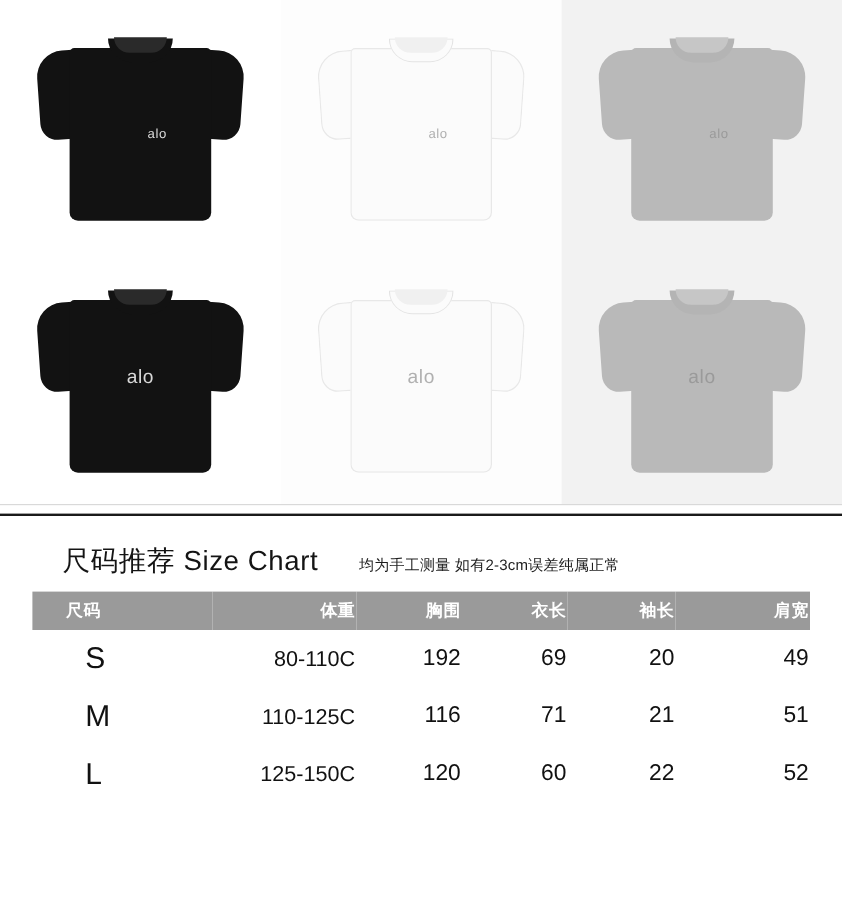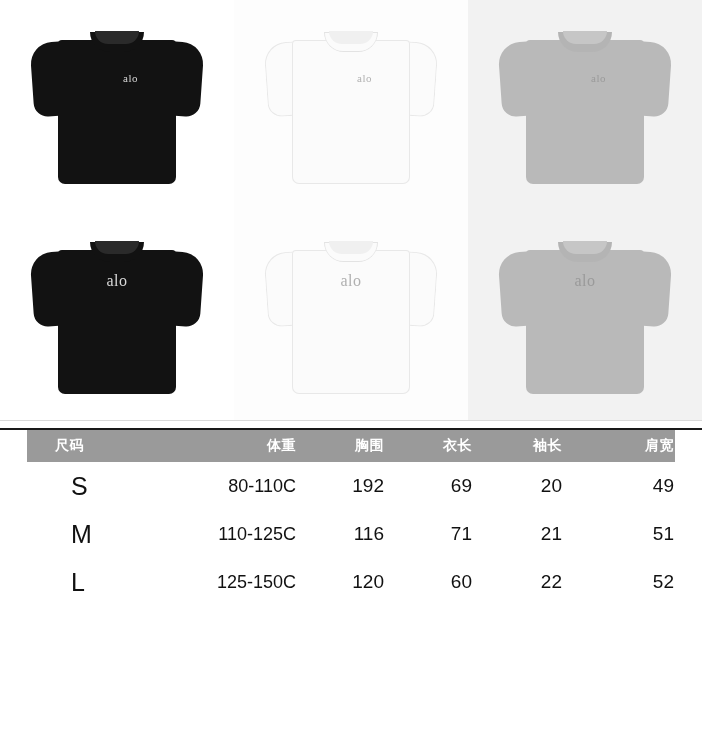--- a/index.html
+++ b/index.html
@@ -107,24 +107,25 @@
   
   .shirt.grey .body,
   .shirt.grey .sleeve-l,
   .shirt.grey .sleeve-r { background: #b9b9b9; }
   .shirt.grey .collar { background: #b4b4b4; }
   .shirt.grey .collar-inner { background: #c6c6c6; }
 
   
   .logo {
     position: absolute;
-    font-family: Liberation Serif, serif;
+    font-family: Liberation Sans, sans-serif;
     letter-spacing: 0.5px;
     z-index: 4;
     white-space: nowrap;
+    margin-top: 34px;
   }
   .logo.small {
     font-size: 11px;
     left: 50%;
     margin-left: 6px;
     top: 46px;
   }
   .logo.big {
     font-size: 16px;
     left: 50%;
@@ -280,20 +281,24 @@
         <div class="collar-inner"></div>
         <div class="logo big on-grey">alo</div>
       </div>
     </div>
 
   </div>
 
   <div class="divider"></div>
 
   <div class="chart-wrap">
+    <div class="chart-head">
+      <div class="chart-title">尺码推荐 Size  Chart</div>
+      <div class="chart-note">均为手工测量 如有2-3cm误差纯属正常</div>
+    </div>
 
     <table class="size-table">
       <colgroup>
         <col class="c-size">
           <col class="c-weight">
           <col class="c-bust">
         <col class="c-len">
           <col class="c-sleeve">
           <col class="c-shldr">
       </colgroup>

